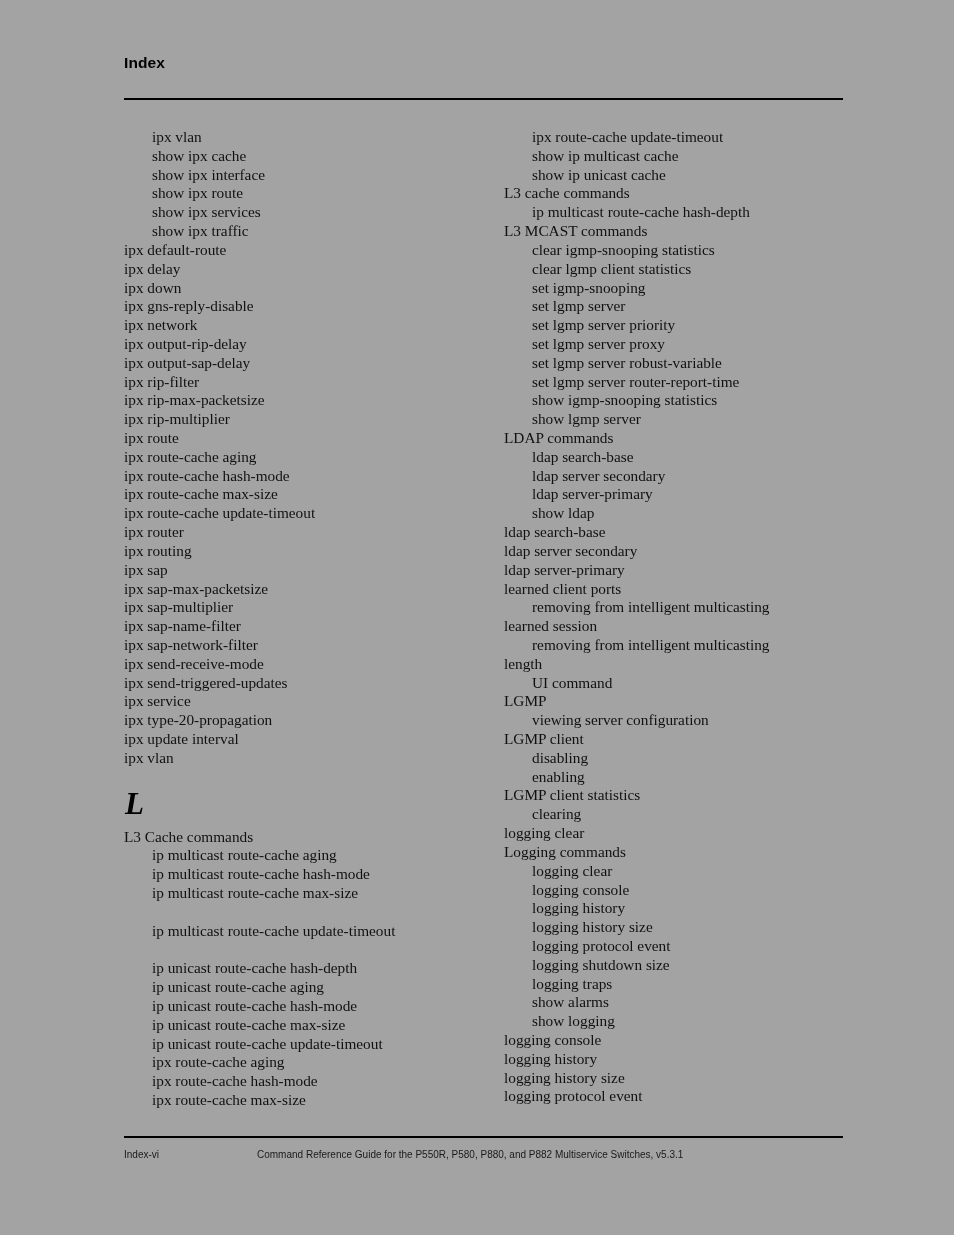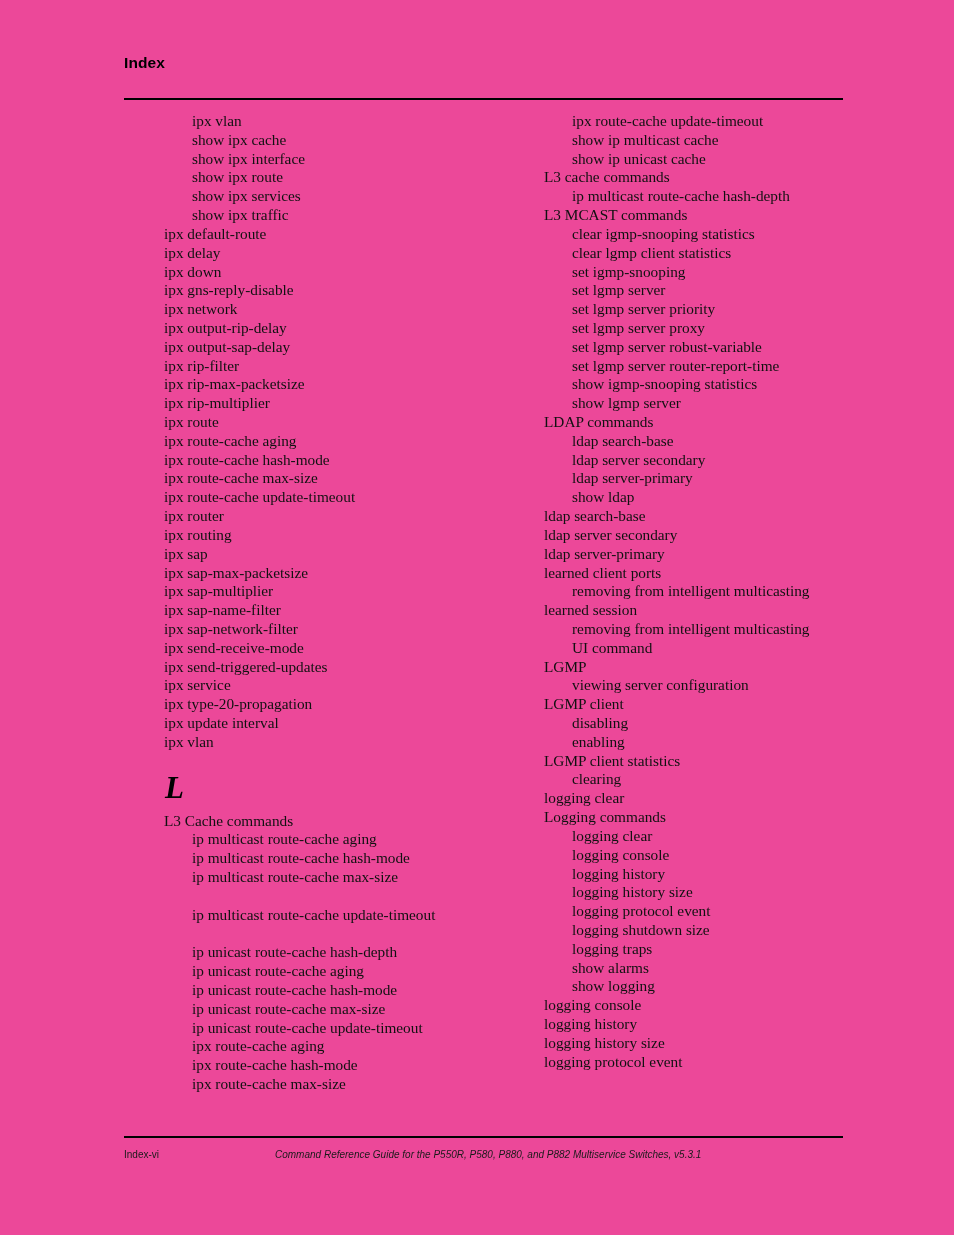--- a/index.html
+++ b/index.html
@@ -4,21 +4,21 @@
 <style>
   html, body {
     margin: 0;
     padding: 0;
     background: #ffffff;
   }
   .page {
     position: relative;
     width: 954px;
     height: 1235px;
-    background: #ec4899;
+    background: #a3a3a3;
     overflow: hidden;
     font-family: "Liberation Serif", "DejaVu Serif", serif;
     color: #0b0b0b;
   }
 
   
   .page-header {
     position: absolute;
     left: 124px;
     top: 53px;
@@ -43,23 +43,22 @@
 
   
   .columns {
     position: absolute;
     left: 0;
     top: 112px;
     width: 954px;
   }
   .column {
     position: absolute;
-    top: 0;
+    top: 16px;
     width: 345px;
-    margin-left: 40px;
   }
   .column-left  { left: 124px; }
   .column-right { left: 504px; }
 
   .entry {
     font-size: 15.3px;
     line-height: 18.82px;
     white-space: nowrap;
     color: #111111;
   }
@@ -104,25 +103,24 @@
   }
   .footer-left {
     position: absolute;
     left: 0;
     top: 0;
     line-height: 18px;
     white-space: nowrap;
   }
   .footer-center {
     position: absolute;
-    left: 151px;
+    left: 133px;
     top: 0;
     line-height: 18px;
     white-space: nowrap;
-    font-style: italic;
   }
 </style>
 </head>
 <body>
 
 <div class="page">
 
   <div class="page-header">
     <div class="page-header-title">Index</div>
   </div>
@@ -203,20 +201,21 @@
         <div class="entry lvl1">ldap server secondary</div>
         <div class="entry lvl1">ldap server-primary</div>
         <div class="entry lvl1">show ldap</div>
         <div class="entry lvl0">ldap search-base</div>
         <div class="entry lvl0">ldap server secondary</div>
         <div class="entry lvl0">ldap server-primary</div>
         <div class="entry lvl0">learned client ports</div>
         <div class="entry lvl1">removing from intelligent multicasting</div>
         <div class="entry lvl0">learned session</div>
         <div class="entry lvl1">removing from intelligent multicasting</div>
+        <div class="entry lvl0">length</div>
         <div class="entry lvl1">UI command</div>
         <div class="entry lvl0">LGMP</div>
         <div class="entry lvl1">viewing server configuration</div>
         <div class="entry lvl0">LGMP client</div>
         <div class="entry lvl1">disabling</div>
         <div class="entry lvl1">enabling</div>
         <div class="entry lvl0">LGMP client statistics</div>
         <div class="entry lvl1">clearing</div>
         <div class="entry lvl0">logging clear</div>
         <div class="entry lvl0">Logging commands</div>

